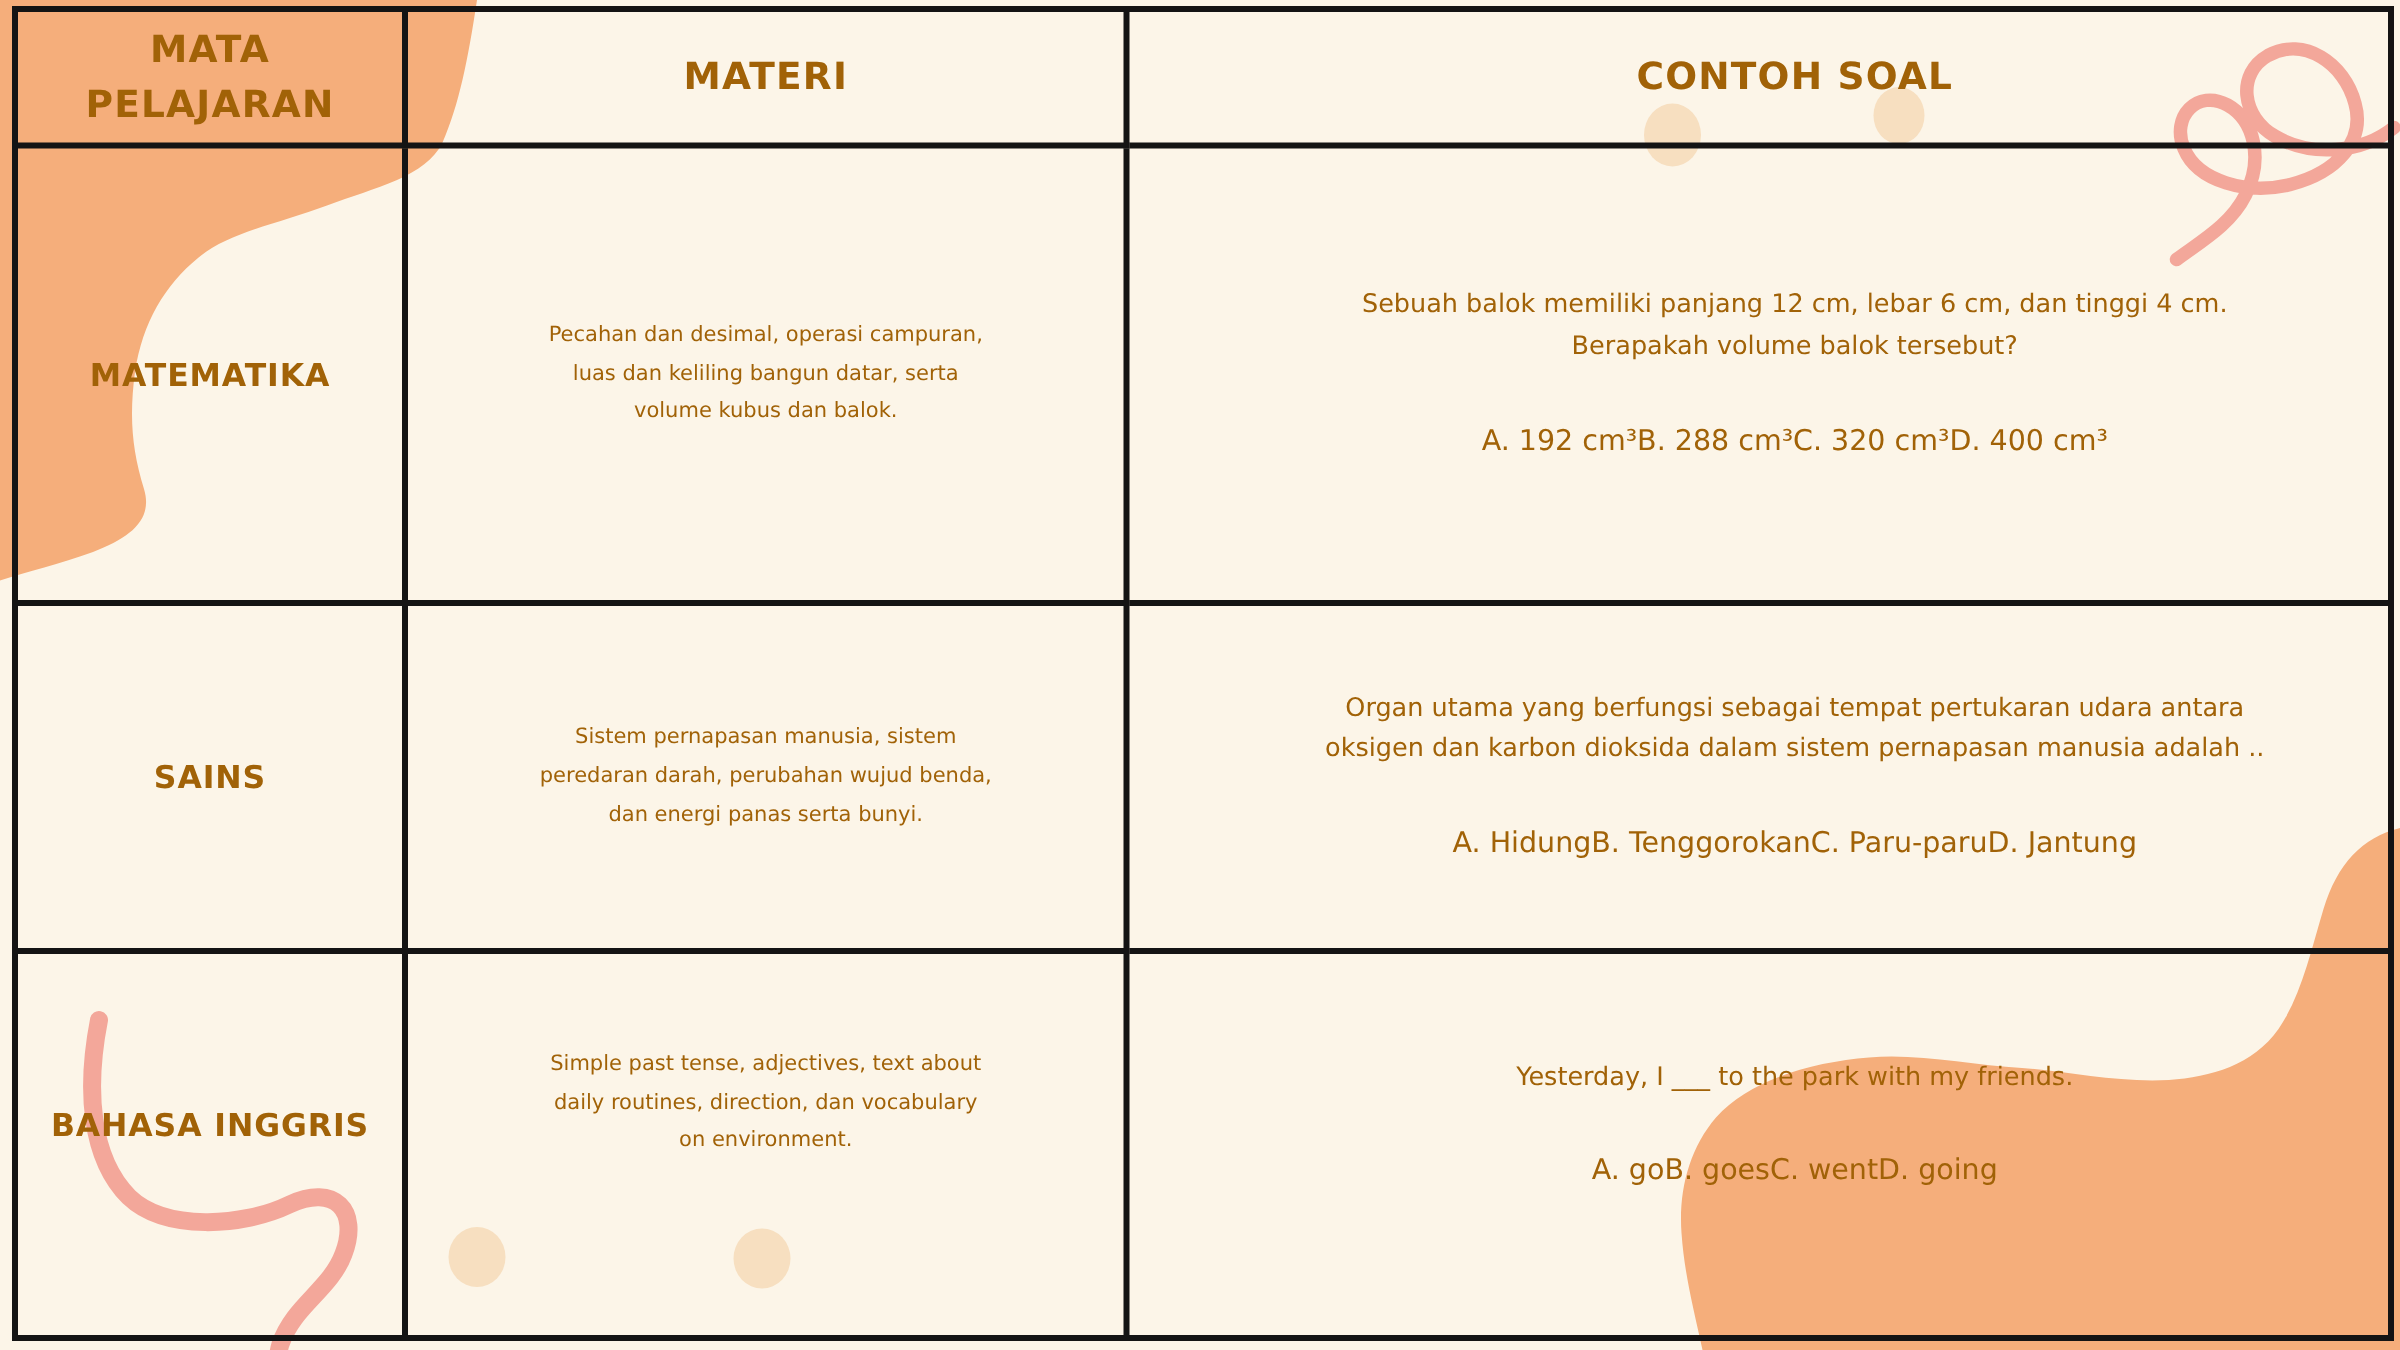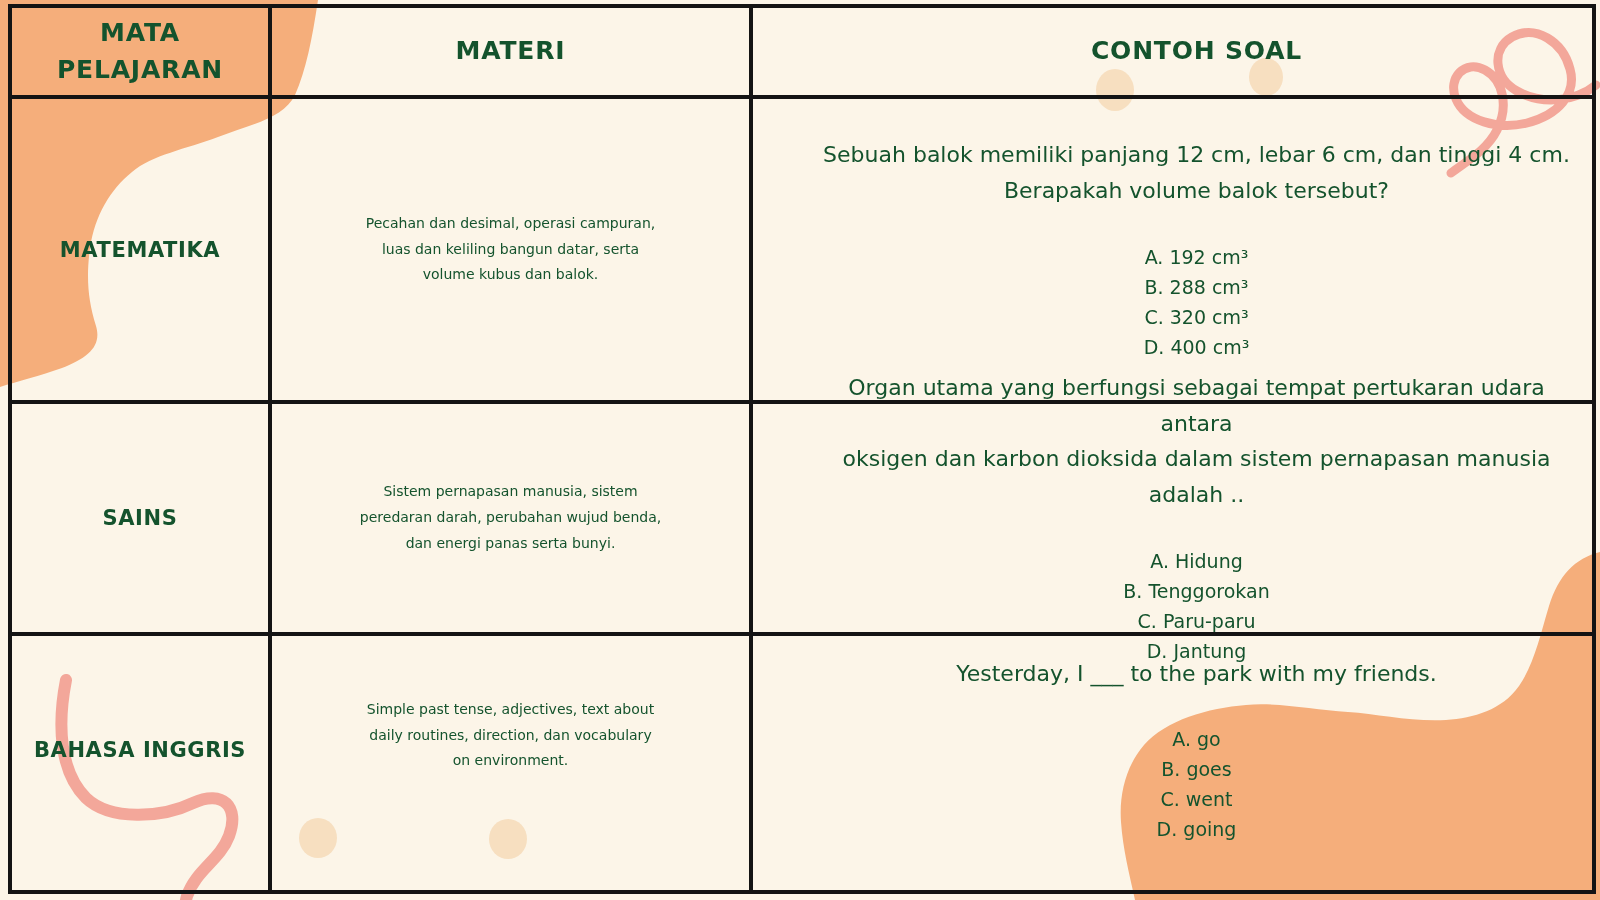--- a/index.html
+++ b/index.html
@@ -1,21 +1,21 @@
 <!DOCTYPE html>
 <html><head>
 <meta charset="utf-8">
 <style>
   html,body{margin:0;padding:0;}
   .canvas{
     position:relative;
     width:1600px;height:900px;
     background:#FCF5E8;
     font-family:"DejaVu Sans",sans-serif;
-    color:#14532d;
+    color:#a16207;
     overflow:hidden;
   }
   svg.deco{position:absolute;left:0;top:0;z-index:1;}
   .grid{
     position:absolute;left:8px;top:4px;
     width:1588px;height:890px;
     border:4px solid #141414;
     box-sizing:border-box;
     display:grid;
     grid-template-columns:260px 481px 1fr;
@@ -36,24 +36,24 @@
   .hdr{
     font-weight:800;font-size:25px;letter-spacing:.8px;
     line-height:1.45;white-space:pre-line;
   }
   .subject{font-weight:700;font-size:21px;letter-spacing:.6px;}
   .materi{
     font-size:14px;line-height:1.85;
     white-space:pre-line;padding:0 12px;
   }
   .question{
-    font-size:22px;line-height:1.62;
+    font-size:17px;line-height:1.62;
     white-space:pre-line;padding:0 18px;
   }
-  .options{margin-top:33px;display:flex;flex-direction:column;}
+  .options{margin-top:33px;display:flex;flex-direction:row;}
   .option{font-size:19px;line-height:1.58;}
   .lift-sm{padding-bottom:26px;}
   .lift-md{padding-bottom:55px;}
 </style>
 </head>
 <body>
 
 <div class="canvas">
 
   <svg class="deco" width="1600" height="900" viewBox="0 0 1600 900">

